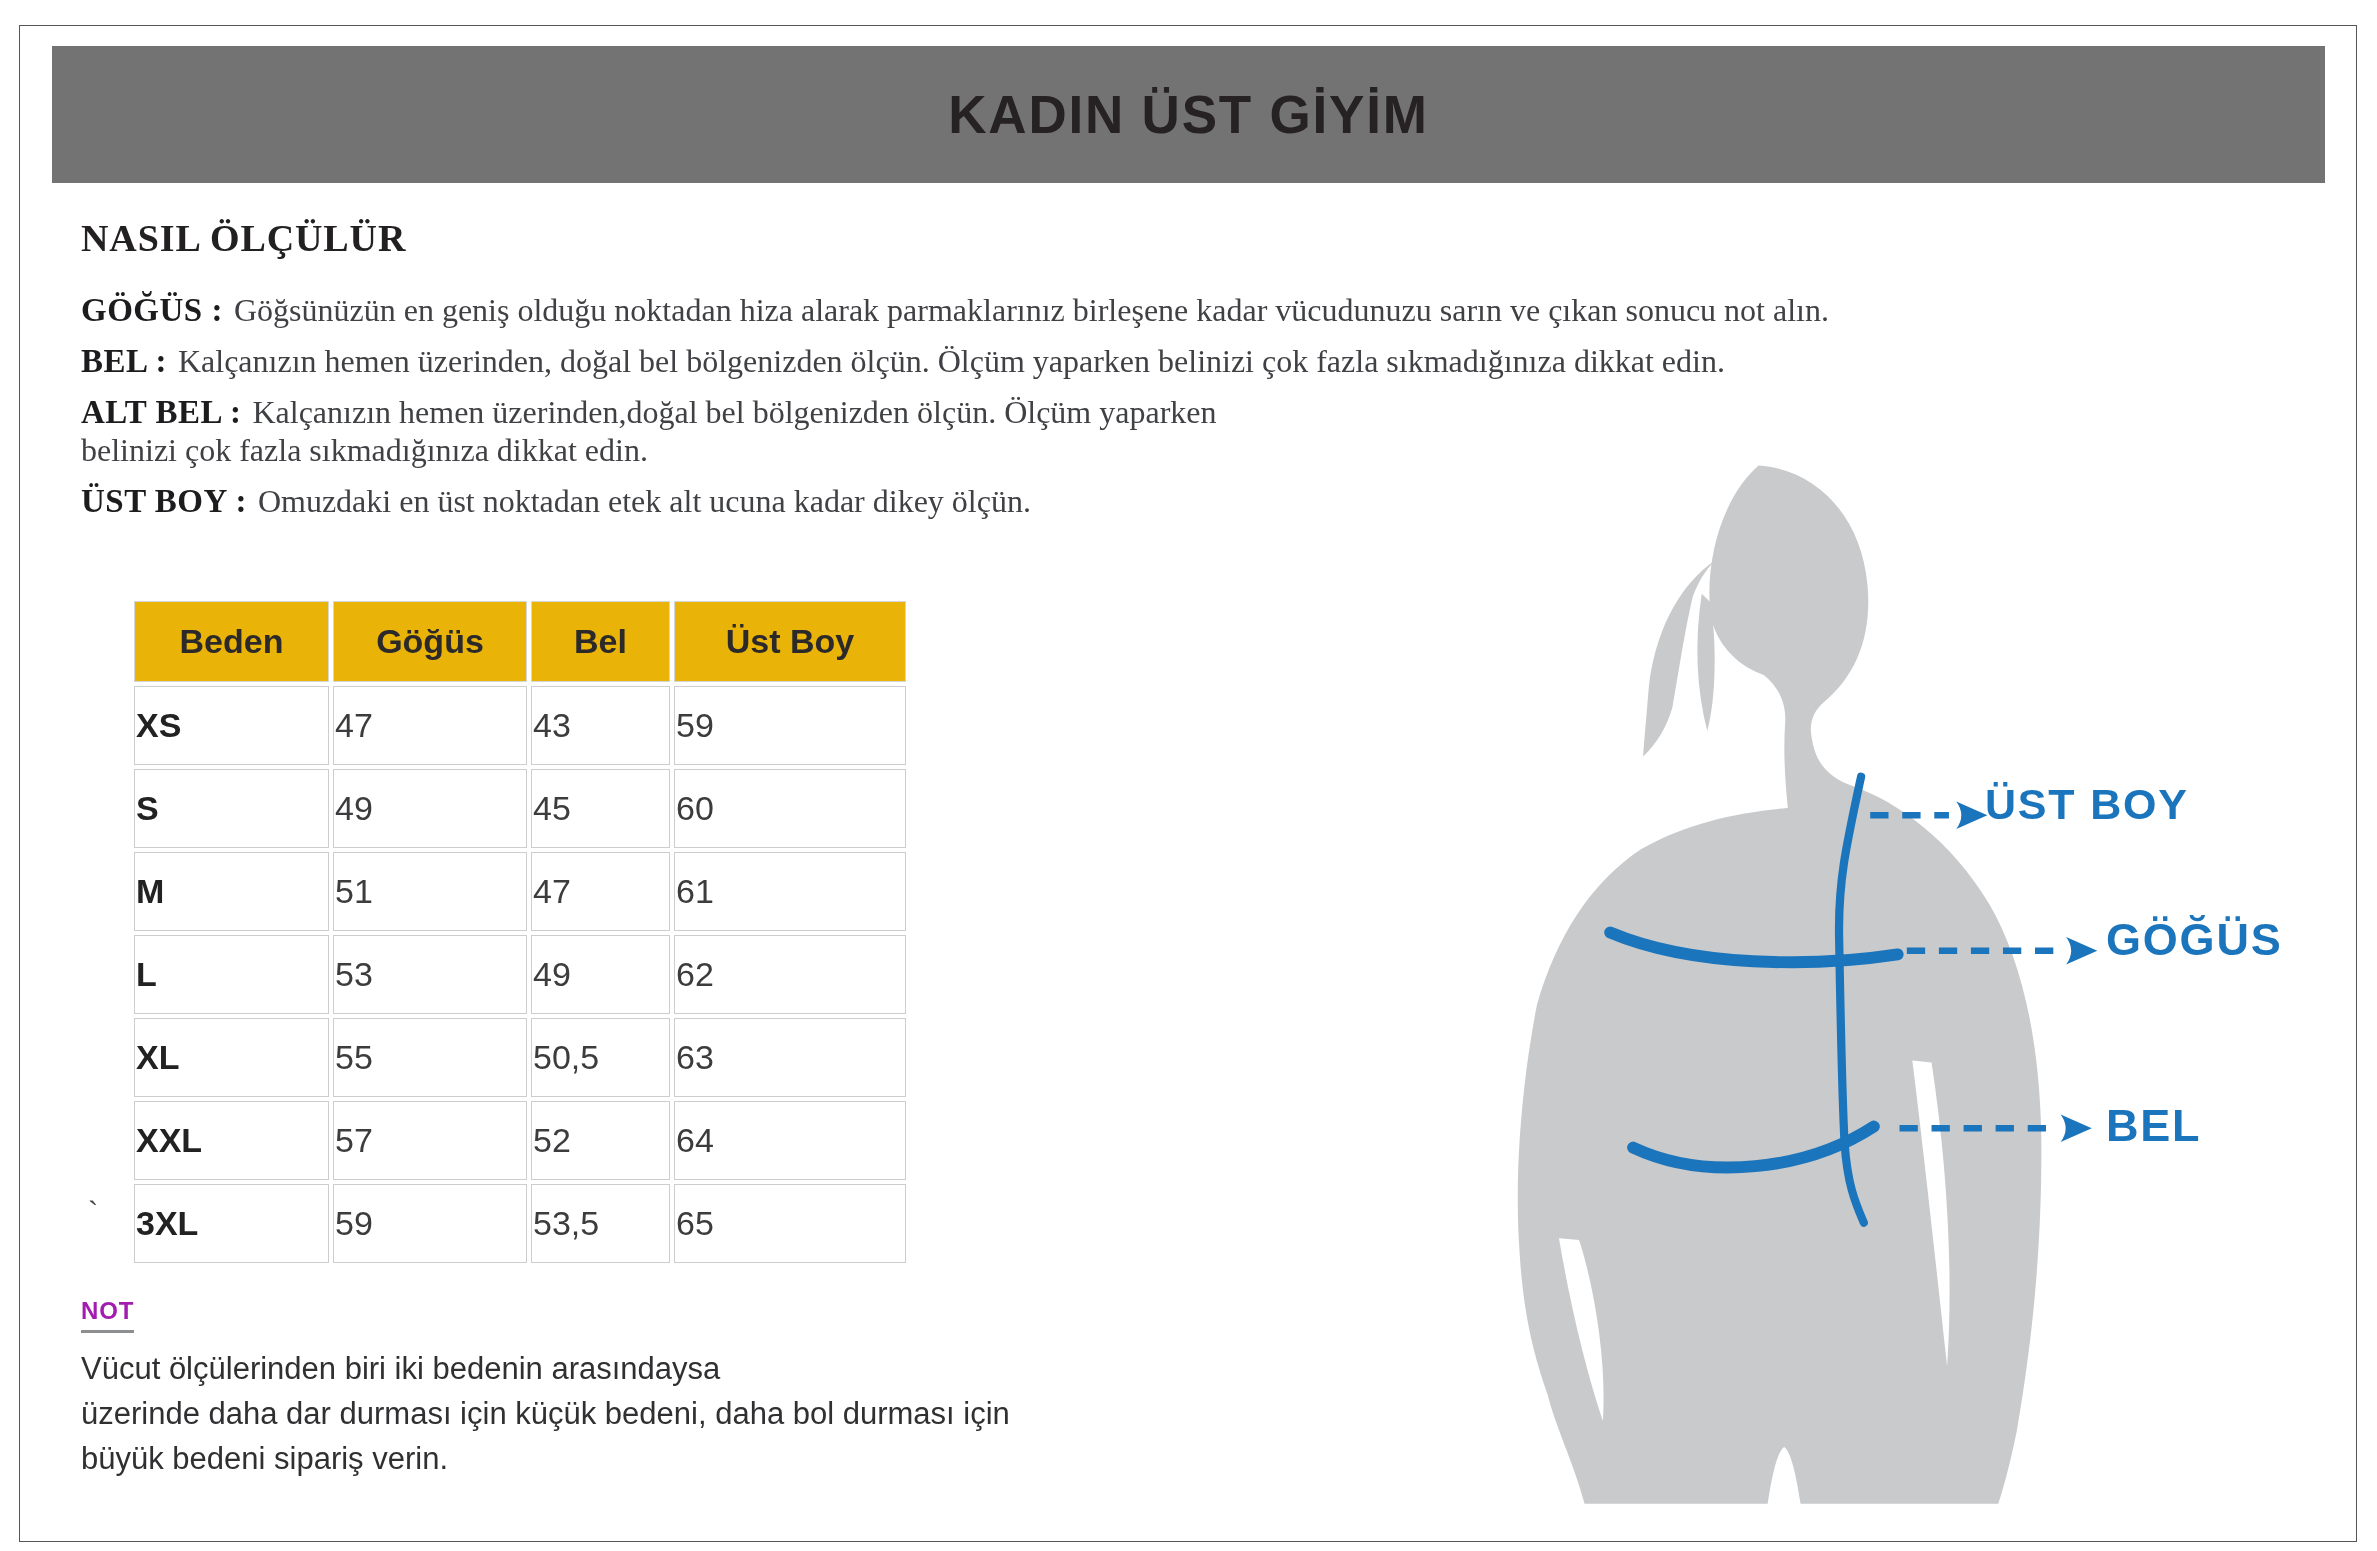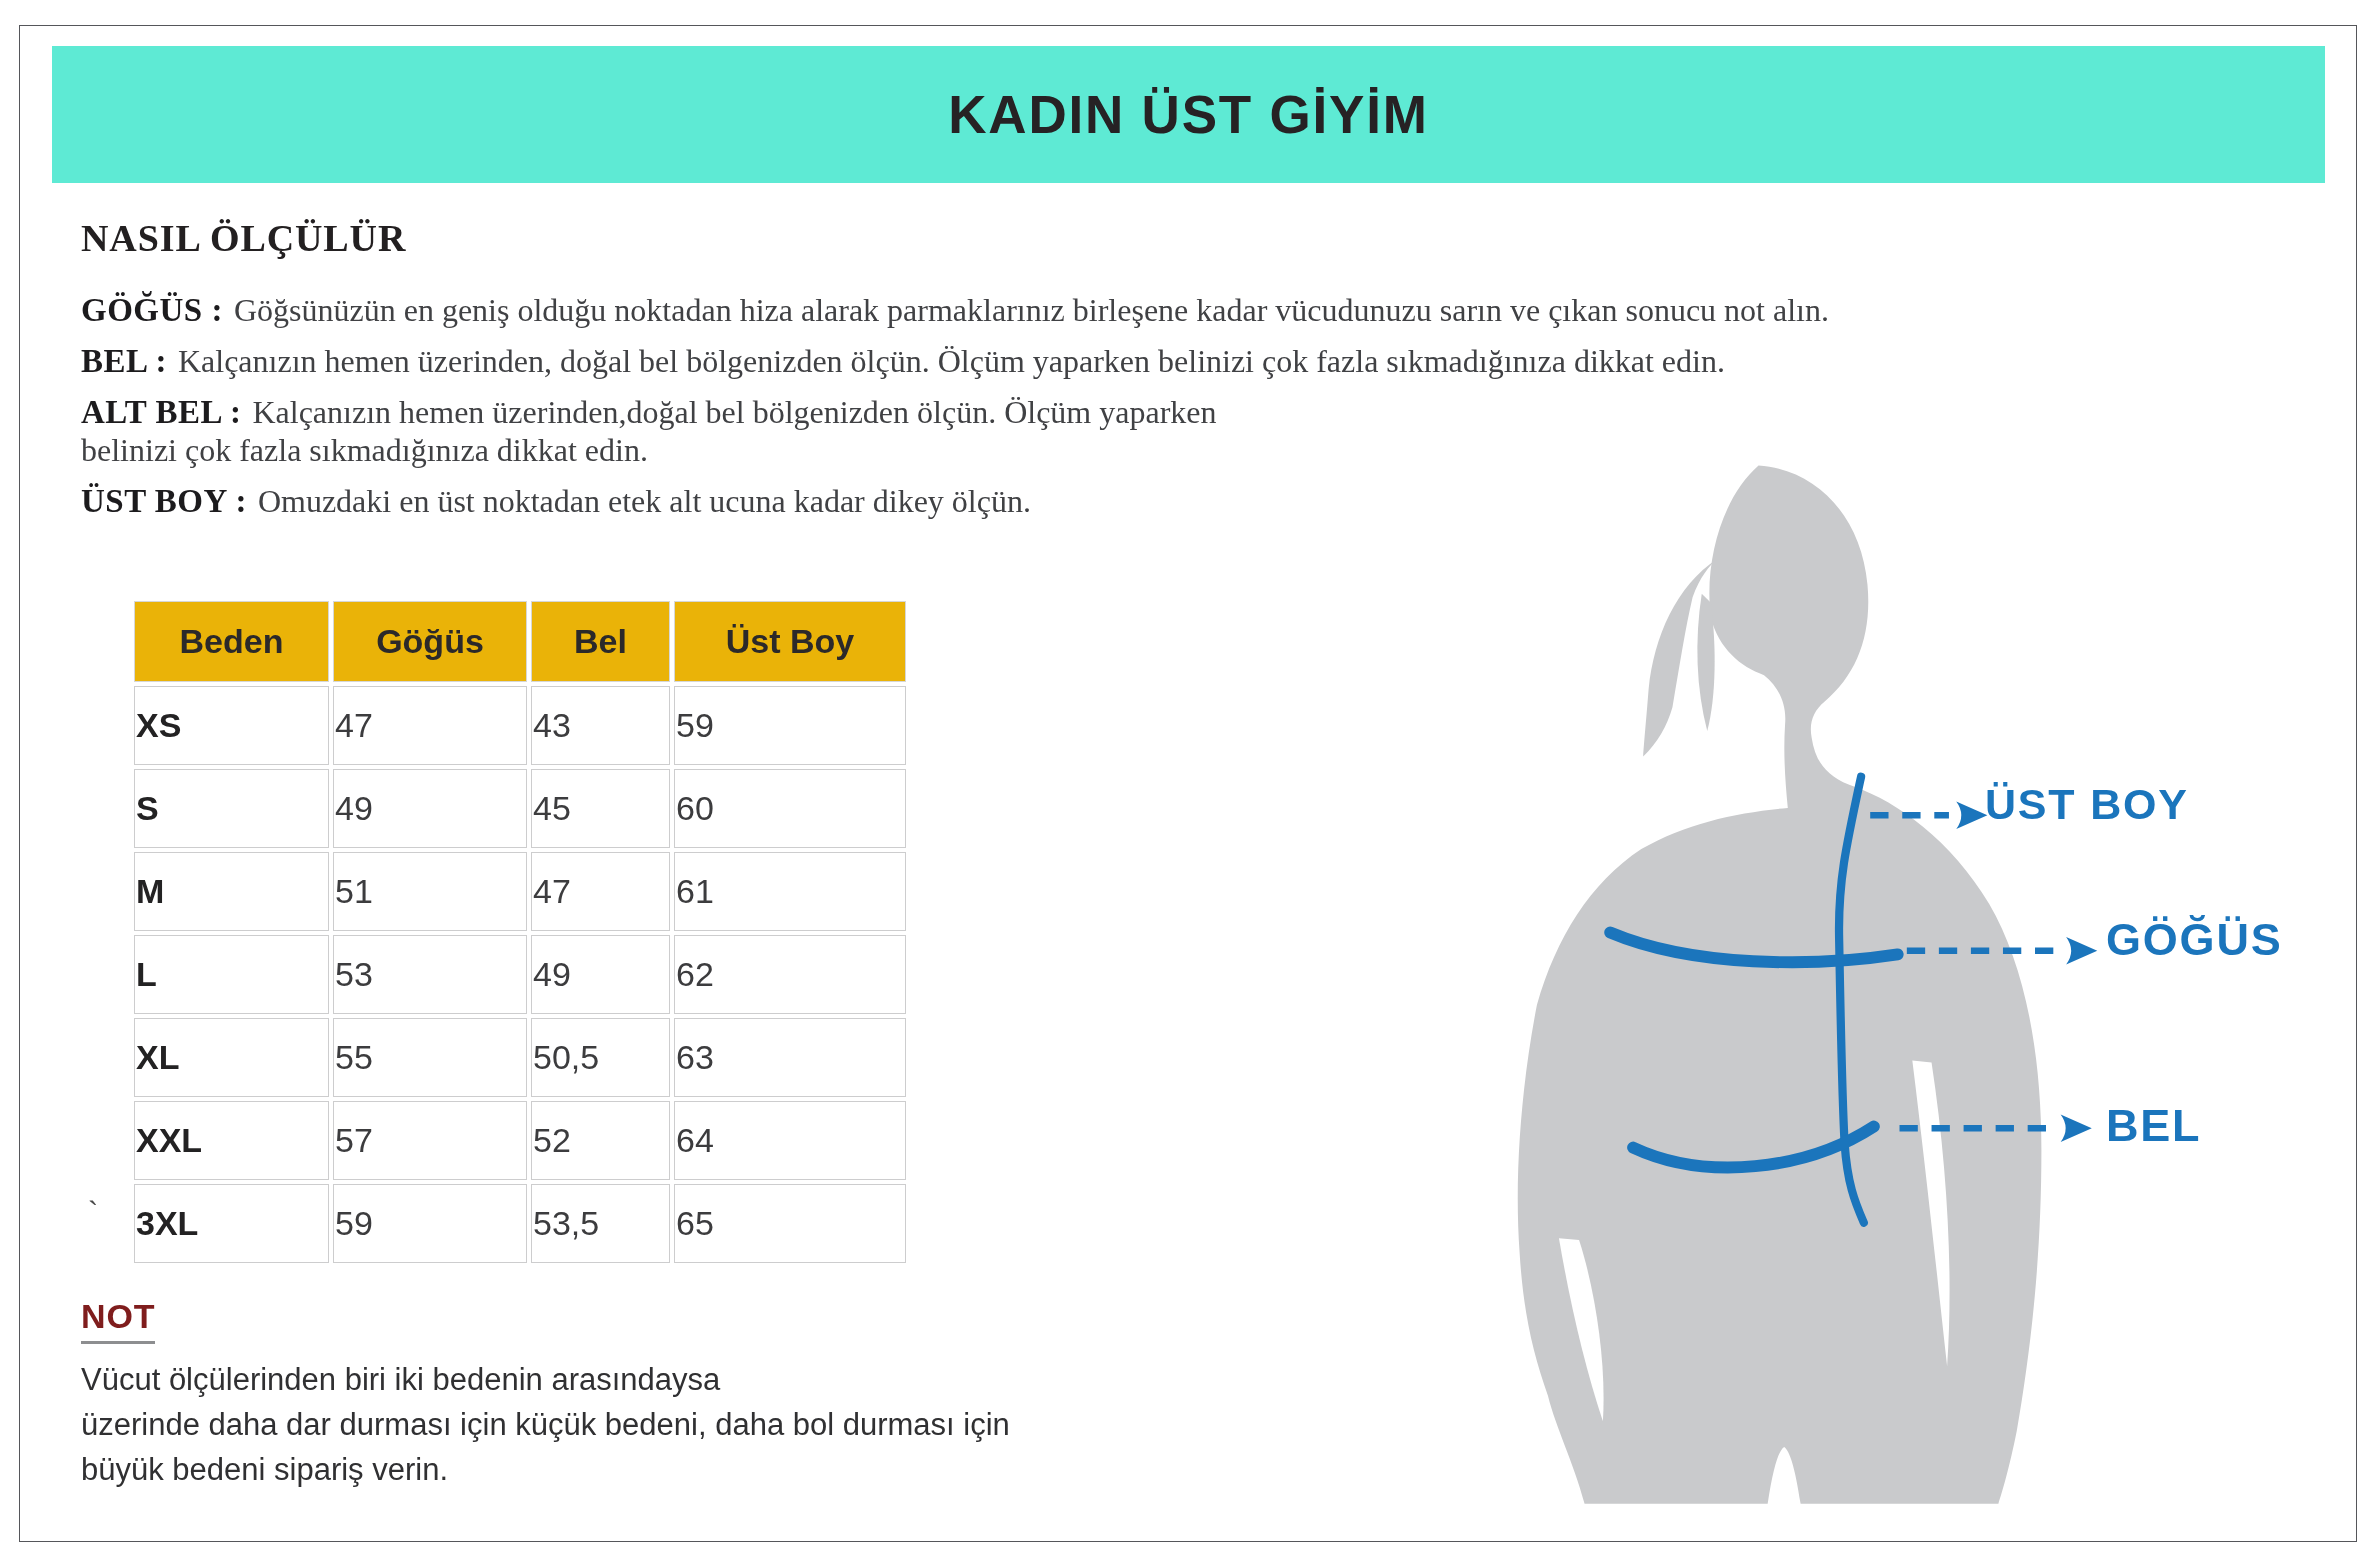--- a/index.html
+++ b/index.html
@@ -10,21 +10,21 @@
     font-family:"Liberation Sans","DejaVu Sans",sans-serif;
     overflow:hidden;
     color:#3f4042;
   }
   .frame{
     position:absolute;left:19px;top:25px;width:2336px;height:1515px;
     border:1.8px solid #55565a;
   }
   .banner{
     position:absolute;left:52px;top:46px;width:2273px;height:137px;
-    background:#5eead4;
+    background:#737373;
     display:flex;align-items:center;justify-content:center;
   }
   .banner .title{
     font-size:53px;font-weight:800;color:#262224;letter-spacing:1.8px;
   }
   .howto{
     position:absolute;left:81px;top:216px;width:2253px;font-family:Liberation Serif, serif;
   }
   .howto-heading{
     font-size:38px;font-weight:800;color:#232021;letter-spacing:0.9px;
@@ -56,21 +56,21 @@
   table.sizes td{
     background:#fff;border:1.8px solid #cdcdce;
     height:75px;font-size:34px;color:#3c3c3e;
     text-align:left;vertical-align:middle;
   }
   table.sizes td.size{font-weight:800;color:#232223;}
   .note{
     position:absolute;left:81px;top:1297px;width:1282px;
   }
   .note-heading{
-    display:inline-block;font-size:34px;font-weight:800;color:#7f1d1d;
+    display:inline-block;font-size:24px;font-weight:800;color:#a21caf;
     letter-spacing:0.9px;border-bottom:3.7px solid #8d8e90;padding-bottom:4.6px;
     margin:0 0 13px 0;
   }
   .note-line{font-size:31px;line-height:45px;color:#303032;white-space:nowrap;}
   .stray{
     position:absolute;left:88px;top:1196px;font-size:31px;color:#4a4a4a;
   }
   .fig-svg{position:absolute;left:1447px;top:449px;width:916px;height:1062px;}
   .fig-label{
     position:absolute;font-weight:800;color:#1b75bc;letter-spacing:1.8px;

